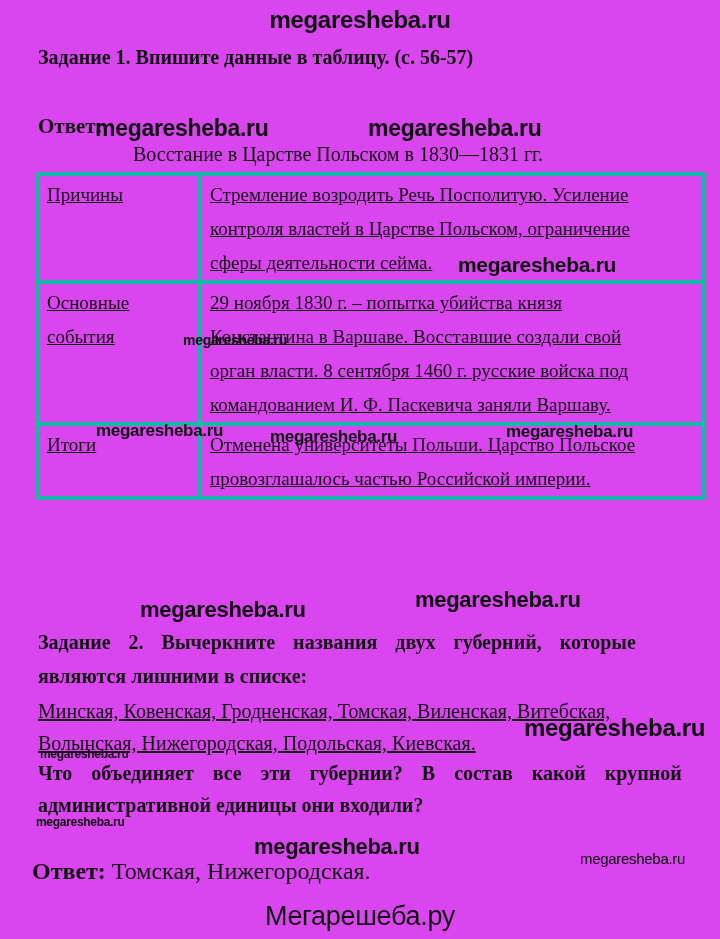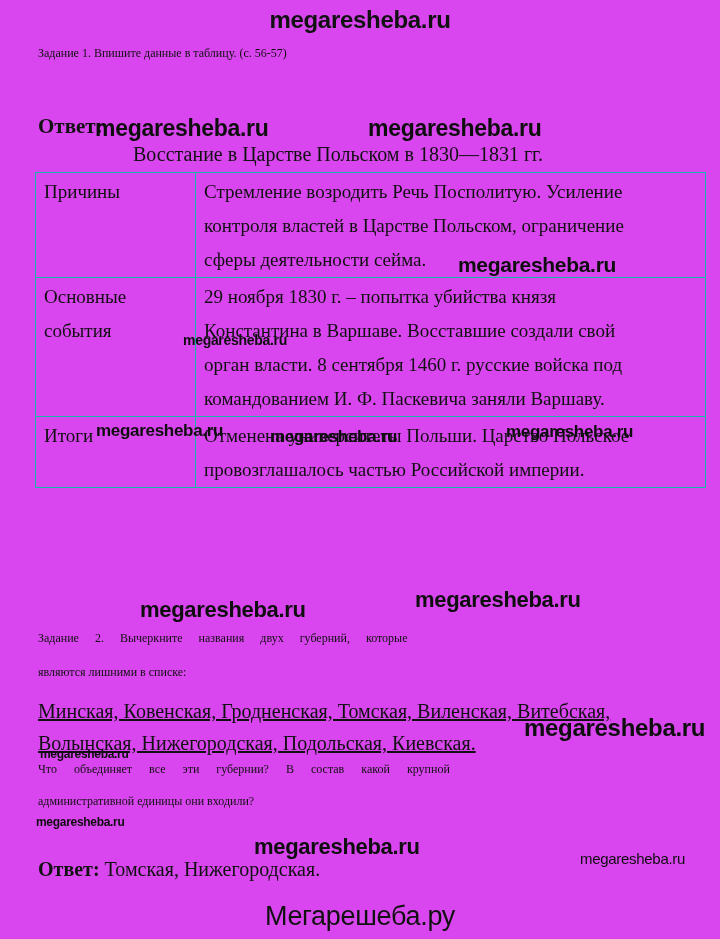--- a/index.html
+++ b/index.html
@@ -9,41 +9,41 @@
     overflow:hidden;
   }
   .abs{position:absolute;}
   .sans{font-family:"Liberation Sans","DejaVu Sans",sans-serif;}
 
   .site-header{left:0;top:6px;width:720px;text-align:center;
     font-weight:700;font-size:24px;letter-spacing:-0.3px;}
   .footer-brand{left:0;top:901px;width:720px;text-align:center;
     font-weight:400;font-size:27px;letter-spacing:-0.3px;}
 
-  .task-heading{font-weight:400;font-size:12px;white-space:nowrap;}
+  .task-heading{font-weight:700;font-size:20px;white-space:nowrap;}
   .t1-heading{left:38px;top:46px;}
   .answer-label{left:38px;top:114px;font-weight:700;font-size:21px;}
   .table-title{left:133px;top:143px;font-size:20px;white-space:nowrap;}
 
   table.history{position:absolute;left:35px;top:172px;width:671px;
     border-collapse:collapse;table-layout:fixed;}
-  table.history td{border:1px solid #14b8a6;vertical-align:top;
+  table.history td{border:4px solid #14b8a6;vertical-align:top;
     font-size:19px;line-height:34px;padding:2px 8px 0 8px;
-    white-space:pre-line;overflow:visible;}
+    white-space:pre-line;overflow:visible;text-decoration:underline;}
   td.lbl{width:143px;}
   tr.r1{height:105px;} tr.r2{height:125px;} tr.r3{height:65px;} tr.r4{height:131px;}
 
   .t2-h1{left:38px;top:631px;word-spacing:13px;}
   .t2-h2{left:38px;top:665px;}
   .t2-list{font-size:20px;white-space:nowrap;text-decoration:underline;}
   .t2-l1{left:38px;top:700px;}
   .t2-l2{left:38px;top:732px;}
   .t2-q1{left:38px;top:762px;word-spacing:14px;text-align:right;}
   .t2-q2{left:38px;top:794px;}
-  .answer2{left:38px;top:858px;font-size:20px;white-space:nowrap;}
+  .answer2{left:32px;top:858px;font-size:24px;white-space:nowrap;}
   .answer2 .bold{font-weight:700;}
 
   .wm{position:absolute;font-family:"Liberation Sans","DejaVu Sans",sans-serif;
     font-weight:700;color:#0e0e0e;white-space:nowrap;letter-spacing:-0.3px;}
   .wm-xl{font-size:23px;}
   .wm-lg{font-size:22px;}
   .wm-md{font-size:17px;font-weight:600;}
   .wm-sm{font-size:14px;}
   .wm-xs{font-size:12px;}
   .wm-plain{font-size:15px;font-weight:400;}

